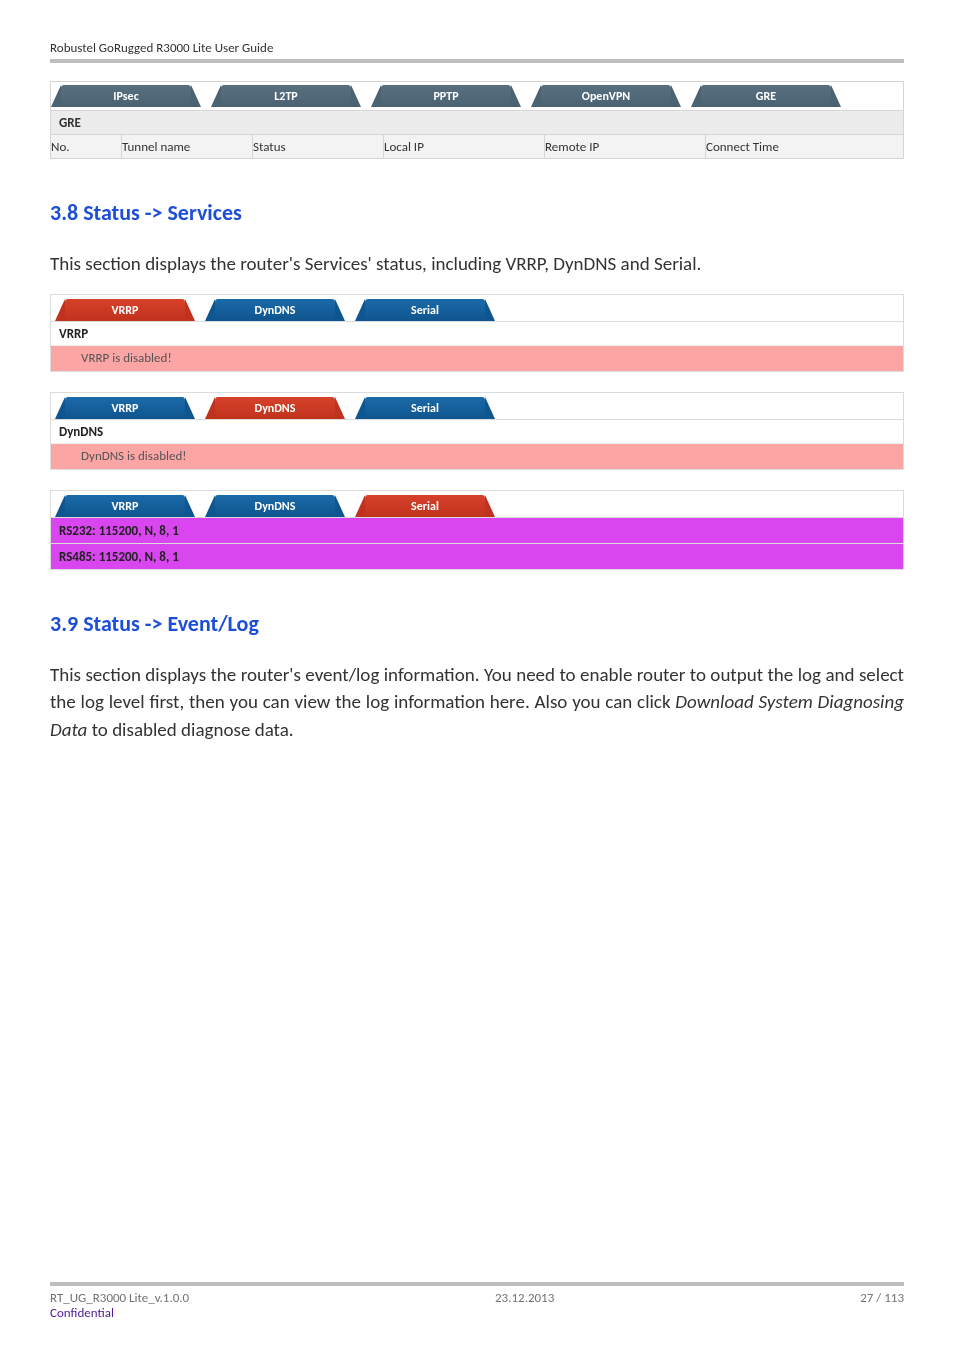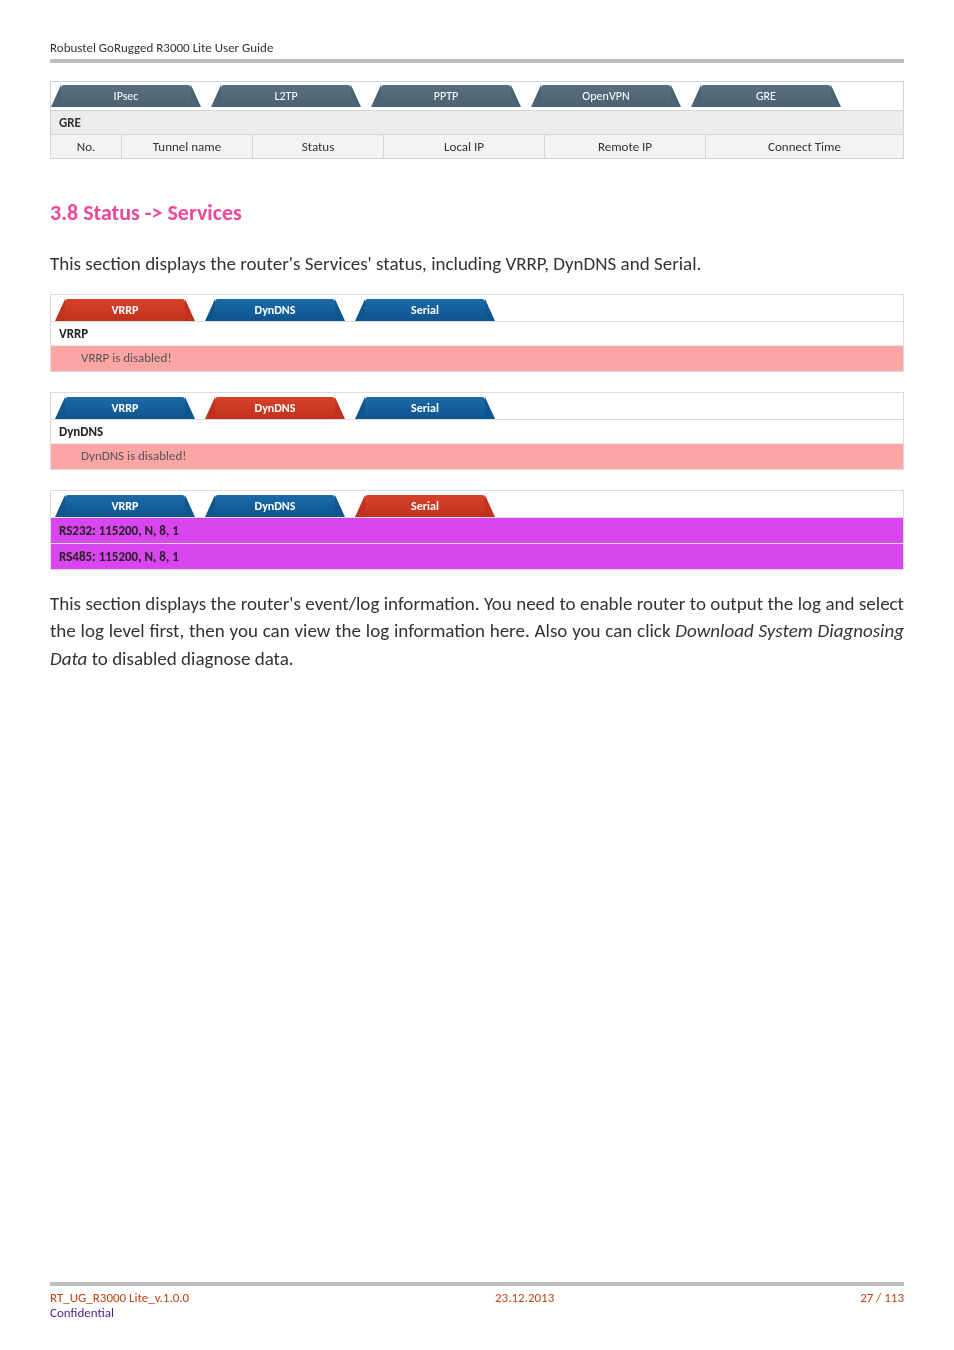--- a/index.html
+++ b/index.html
@@ -34,21 +34,21 @@
   }
   .footer-line {
     border: none;
     border-top: 4px solid #bebebe;
     margin: 0 0 4px 0;
   }
   .footer-row {
     display: flex;
     justify-content: space-between;
     font-size: 13px;
-    color: #c2410c;
+    color: #737373;
     gap: 12px;
   }
   .footer-conf {
     font-size: 13px;
     color: #4c1d95;
   }
 
   
   .vpn-tabs-wrap {
     border: 1px solid #d5d5d5;
@@ -62,21 +62,21 @@
     gap: 0;
     padding: 3px 0 3px 10px;
     border-top: 1px solid #d5d5d5;
   }
   .fake-tab {
     position: relative;
     height: 22px;
     line-height: 22px;
     text-align: center;
     font-size: 12px;
-    font-weight: normal;
+    font-weight: bold;
     color: #fff;
     margin-right: 30px;
   }
   .fake-tab-v2 {
     position: relative;
     height: 22px;
     line-height: 22px;
     text-align: center;
     font-size: 12px;
     font-weight: bold;
@@ -141,31 +141,31 @@
     color: #333;
   }
   .gre-headers {
     display: flex;
     background: #f3f3f3;
     border-top: 1px solid #d5d5d5;
     font-size: 13px;
   }
   .gre-headers > div {
     padding: 4px 0;
-    text-align: center;
+    text-align: left;
     border-right: 1px solid #d5d5d5;
   }
   .gre-headers > div:last-child { border-right:none; }
   .c1{width:70px;} .c2{width:130px;} .c3{width:130px;} .c4{width:160px;} .c5{width:160px;} .c6{flex:1;}
 
   h2.section {
     font-size: 22px;
     font-weight: bold;
     margin: 40px 0 24px 0;
-    color: #ec4899;
+    color: #1d4ed8;
   }
   p.body {
     font-size: 19px;
     margin: 0 0 16px 0;
     line-height: 1.45;
     text-align: justify;
   }
   .italic { font-style: italic; }
 
   
@@ -270,20 +270,21 @@
   <div class="svc-serial-wrap">
     <div class="svc-tab-row" style="border-top:1px solid #dcdcdc;">
       <div class="fake-tab-v2 tab-w-sm tab-blue">VRRP</div>
       <div class="fake-tab-v2 tab-w-sm tab-blue">DynDNS</div>
       <div class="fake-tab-v2 tab-w-sm tab-red">Serial</div>
     </div>
     <div class="serial-row">RS232: 115200, N, 8, 1</div>
     <div class="serial-row">RS485: 115200, N, 8, 1</div>
   </div>
 
+  <h2 class="section">3.9    Status -&gt; Event/Log</h2>
   <p class="body">
     <span>This section displays the router's event/log information. You need to enable router to output the log and select the log level first, then you can view the log information here. Also you can click </span><span class="italic">Download System Diagnosing Data</span><span> to disabled diagnose data.</span>
   </p>
 
   <div class="footer">
     <hr class="footer-line">
     <div class="footer-row">
       <span>RT_UG_R3000 Lite_v.1.0.0</span>
       <span>23.12.2013</span>
       <span>27 / 113</span>

